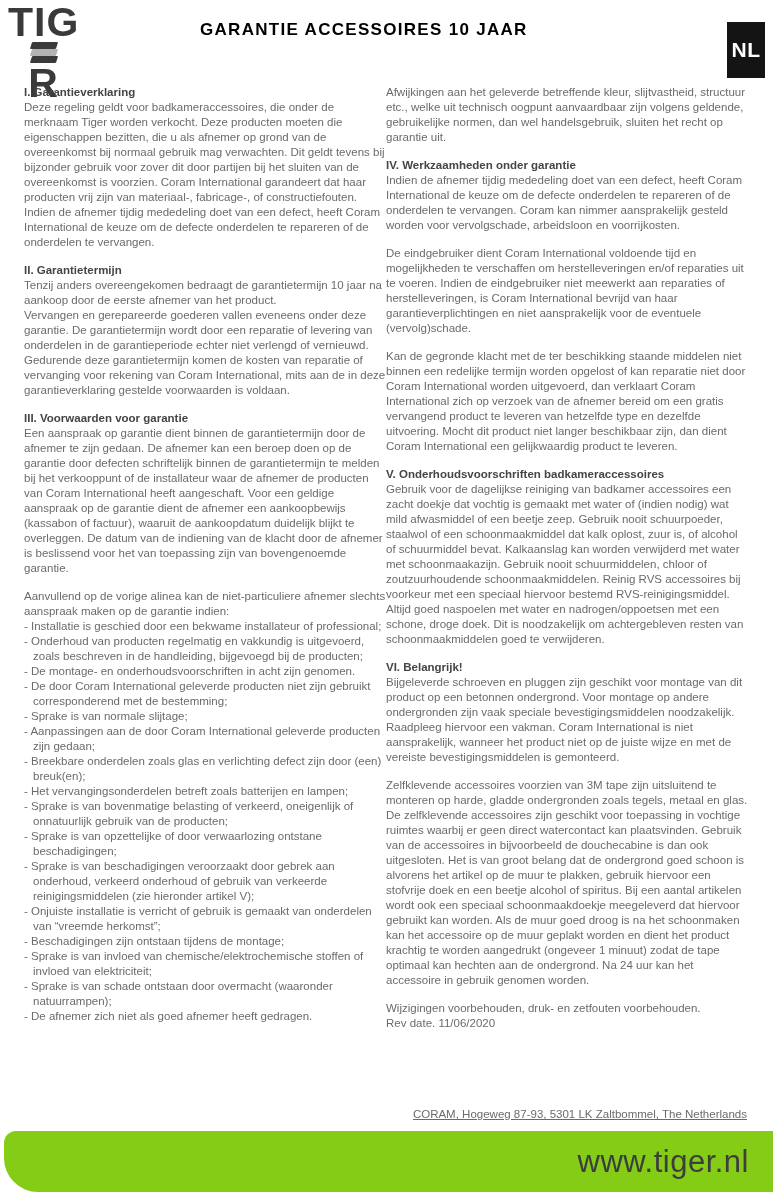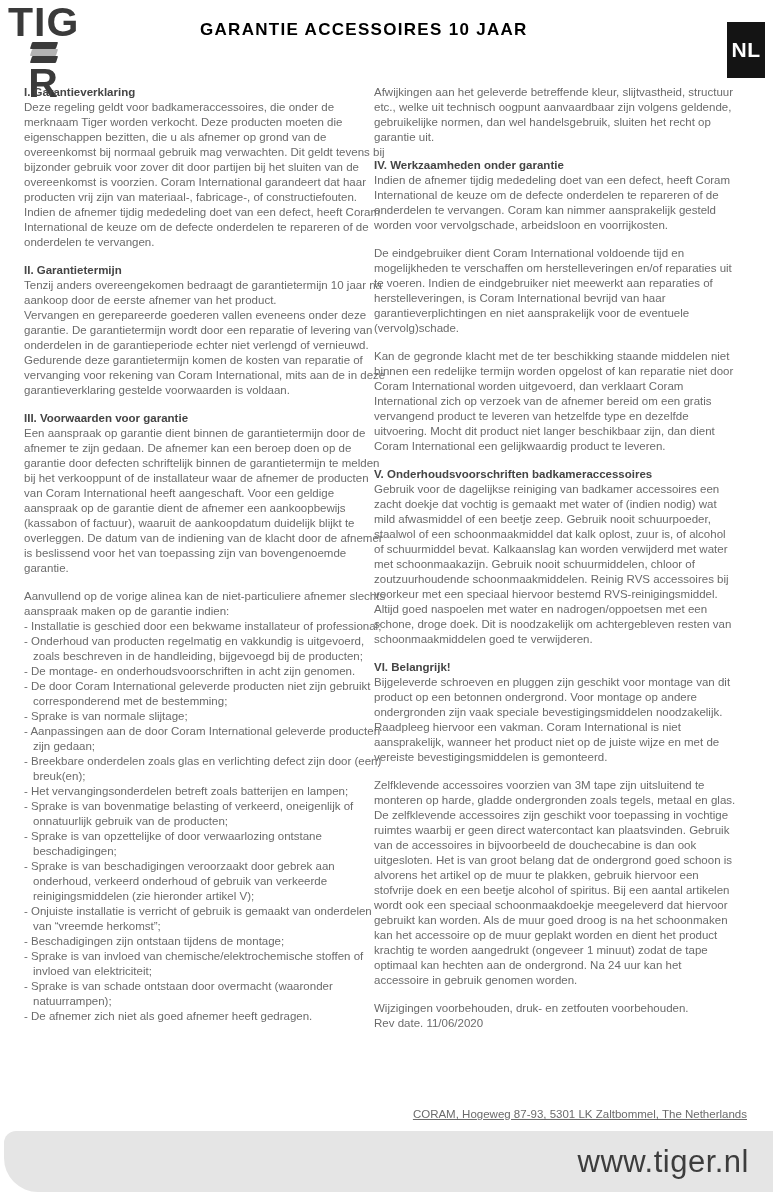--- a/index.html
+++ b/index.html
@@ -35,35 +35,35 @@
     display:flex; align-items:center; justify-content:center;
     font-size:21px; font-weight:bold; letter-spacing:.5px;margin-top:15px;
   }
   
   .col {
     position:absolute; top:85px; width:362px;
     font-size:11.5px; line-height:15px; color:#6b6b6b;
     text-align:left;
   }
   .col-left  { left:24px; }
-  .col-right { left:374px; }
+  .col-right { left:386px; }
   .blk-heading { font-weight:bold; color:#454545; }
   .blk-p { margin:0; }
   .gap { margin-top:13px; }
   .blk-list { margin:0; }
   .blk-li { padding-left:9px; text-indent:-9px; }
   .blk-li::before { content:"- "; }
   
   .address {
     position:absolute; right:26px; top:1108px;
     font-size:11.5px; color:#6b6b6b; white-space:nowrap;text-decoration:underline;
   }
   .footer-bar {
     position:absolute; left:4px; right:0; top:1131px; height:61px;
-    background:#e5e5e5; border-radius:12px 0 0 34px;
+    background:#84cc16; border-radius:12px 0 0 34px;
     display:flex; align-items:center; justify-content:flex-end;
     padding-right:24px; box-sizing:border-box;
   }
   .footer-bar .site {
     font-size:31px; font-weight:300; color:#3d3d3d; letter-spacing:.5px;
   }
 </style>
 </head>
 <body>
 

